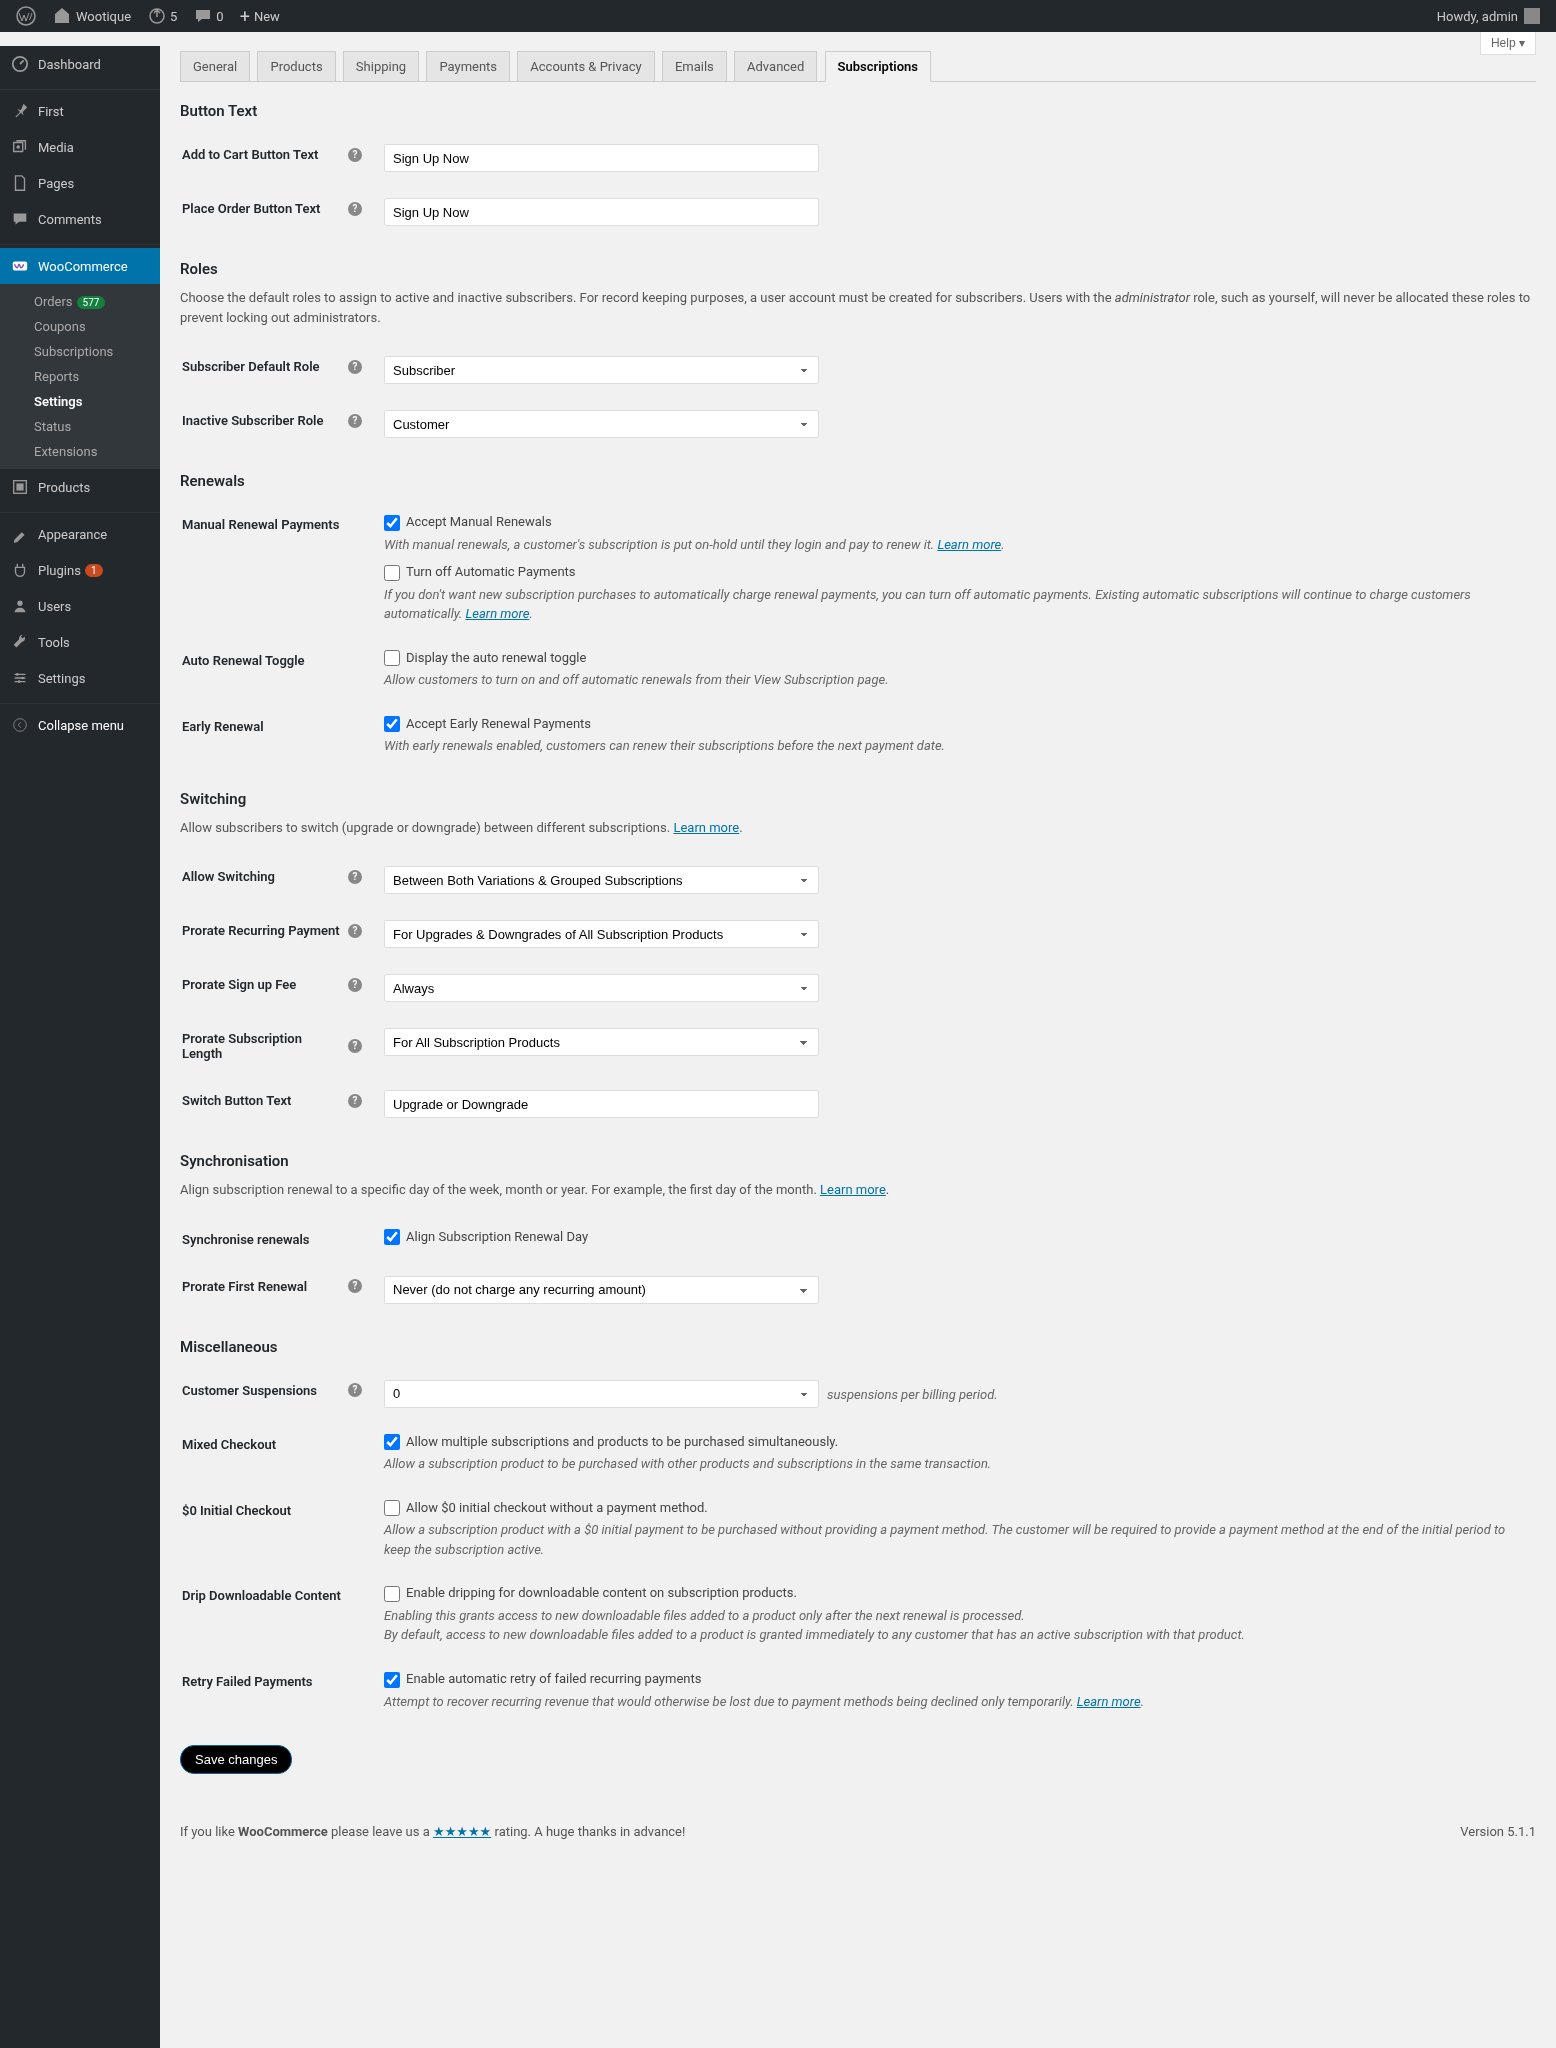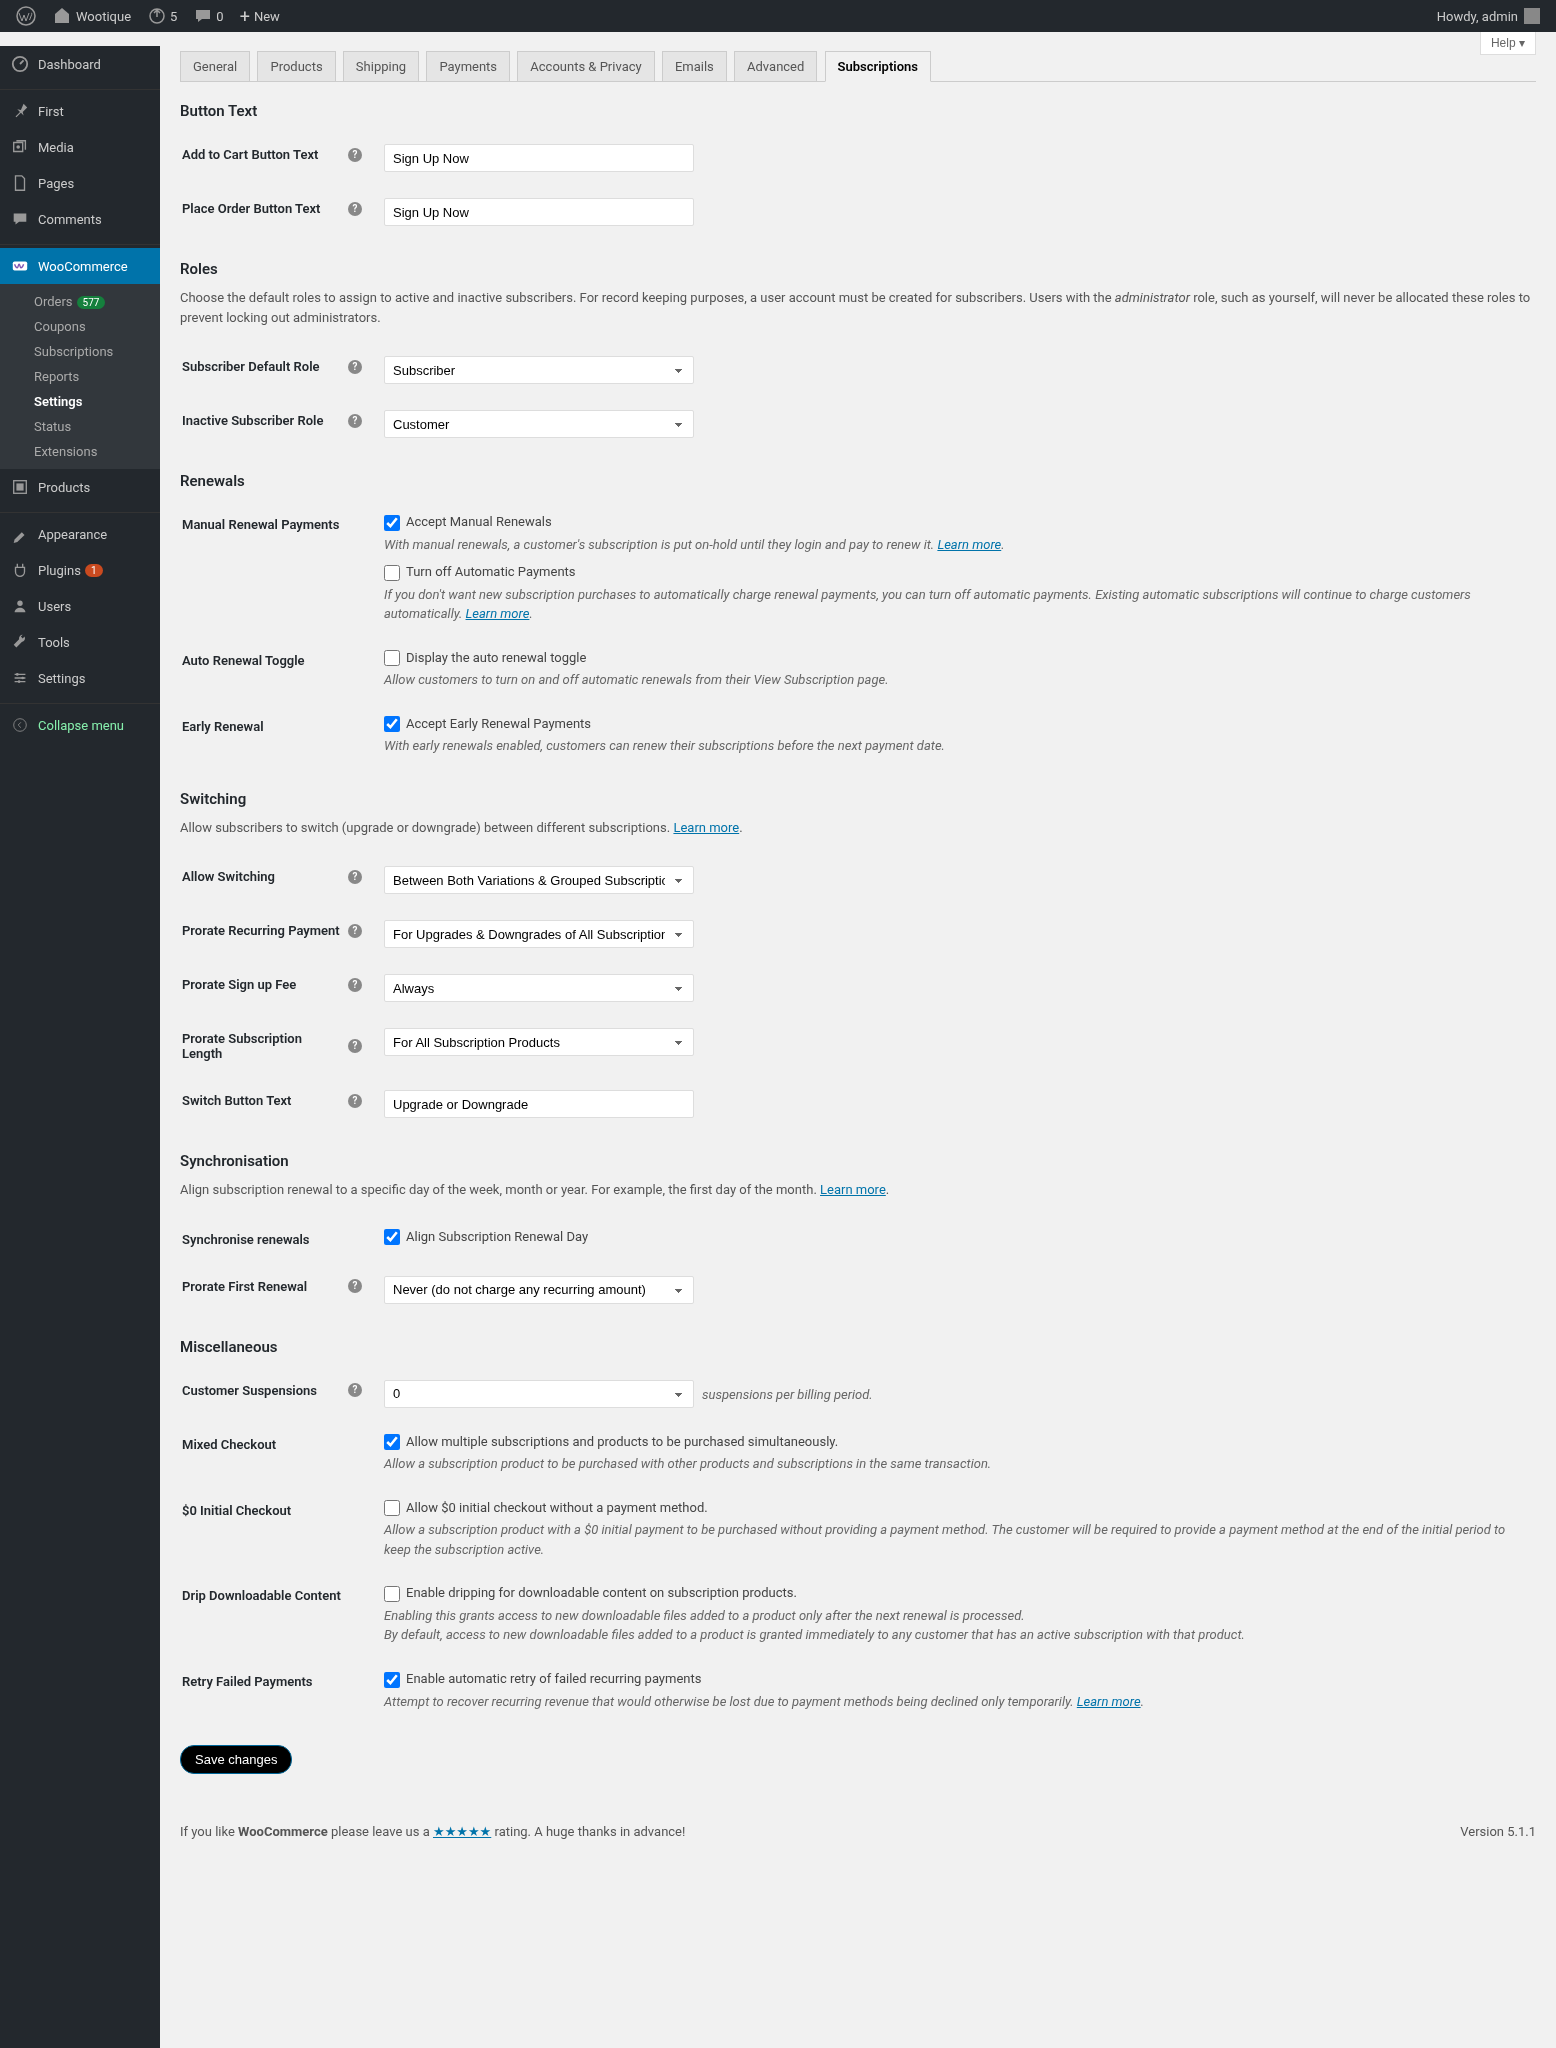--- a/index.html
+++ b/index.html
@@ -27,21 +27,21 @@
 .help-btn { float: right; background: #fff; border: 1px solid #ddd; border-top: none; padding: 4px 10px; font-size: 12px; color: #666; cursor: pointer; }
 .nav-tabs { border-bottom: 1px solid #ccc; padding: 9px 0 0 0; margin-bottom: 20px; }
 .nav-tab { display: inline-block; background: #e5e5e5; border: 1px solid #ccc; border-bottom: none; padding: 7px 12px; margin: 0 4px -1px 0; color: #555; cursor: pointer; font-size: 13px; }
 .nav-tab.active { background: #f1f1f1; border-bottom: 1px solid #f1f1f1; color: #000; font-weight: 600; }
 h3.section { font-size: 15px; font-weight: 600; margin: 20px 0 10px 0; color: #23282d; }
 p.desc { font-size: 13px; color: #555; margin: 8px 0 15px 0; line-height: 1.5; }
 table.form-table { width: 100%; }
 table.form-table th { text-align: left; width: 200px; padding: 15px 10px 15px 0; font-weight: 600; font-size: 13px; vertical-align: top; color: #23282d; }
 table.form-table td { padding: 12px 10px 12px 0; vertical-align: top; }
 .help-icon { display: inline-block; width: 14px; height: 14px; border-radius: 50%; background: #888; color: #fff; text-align: center; line-height: 14px; font-size: 10px; margin-left: 4px; cursor: help; }
-input[type=text], select { background: #fff; border: 1px solid #ddd; padding: 4px 8px; font-size: 13px; width: 310px; height: 28px; border-radius: 2px; }
+input[type=text], select { background: #fff; border: 1px solid #ddd; padding: 4px 8px; font-size: 13px; width: 435px; height: 28px; border-radius: 2px; }
 select { appearance: none; background-image: linear-gradient(45deg, transparent 50%, #666 50%), linear-gradient(135deg, #666 50%, transparent 50%); background-position: calc(100% - 14px) 12px, calc(100% - 10px) 12px; background-size: 4px 4px, 4px 4px; background-repeat: no-repeat; padding-right: 28px; }
 label.cb { display: block; margin-bottom: 4px; }
 input[type=checkbox] { width: 16px; height: 16px; vertical-align: middle; margin-right: 6px; }
 p.hint { font-style: italic; color: #666; font-size: 13px; margin-top: 4px; line-height: 1.5; }
 a.link { color: #0073aa; text-decoration: underline; }
 .th-help { display: flex; justify-content: space-between; align-items: center; padding-right: 10px; }
 .button-primary { background: #000000; border: 1px solid #006799; color: #fff; padding: 6px 14px; border-radius: 14px; cursor: pointer; font-size: 13px; }
 .suffix { font-style: italic; color: #666; margin-left: 8px; vertical-align: middle; }
 #wpfooter { padding: 10px 20px; color: #555; font-size: 13px; display: flex; justify-content: space-between; }
 .stars { color: #0073aa; text-decoration: underline; }
@@ -198,21 +198,21 @@
         <svg viewBox="0 0 20 20">
           <path d="M4 6h12M4 10h12M4 14h12" stroke="#999" stroke-width="1.5"></path>
           <circle cx="7" cy="6" r="1.5"></circle>
           <circle cx="13" cy="10" r="1.5"></circle>
           <circle cx="9" cy="14" r="1.5"></circle>
         </svg>
       </span>
       <span>Settings</span>
     </div>
   <div class="menu-sep"></div>
-  <div class="menu-item" style="color:#86efac">
+  <div class="menu-item" style="color:#ffffff">
       <span class="menu-icon">
         <svg viewBox="0 0 20 20">
           <circle cx="10" cy="10" r="7" fill="none" stroke="#888"></circle>
           <path d="M11 7l-3 3 3 3" stroke="#888" fill="none"></path>
         </svg>
       </span>
       <span>Collapse menu</span>
     </div>
 </div>
 

